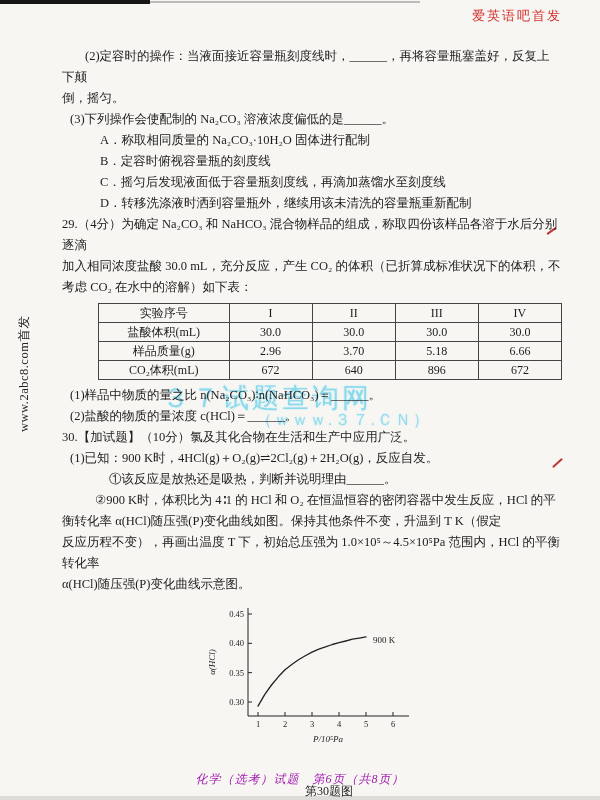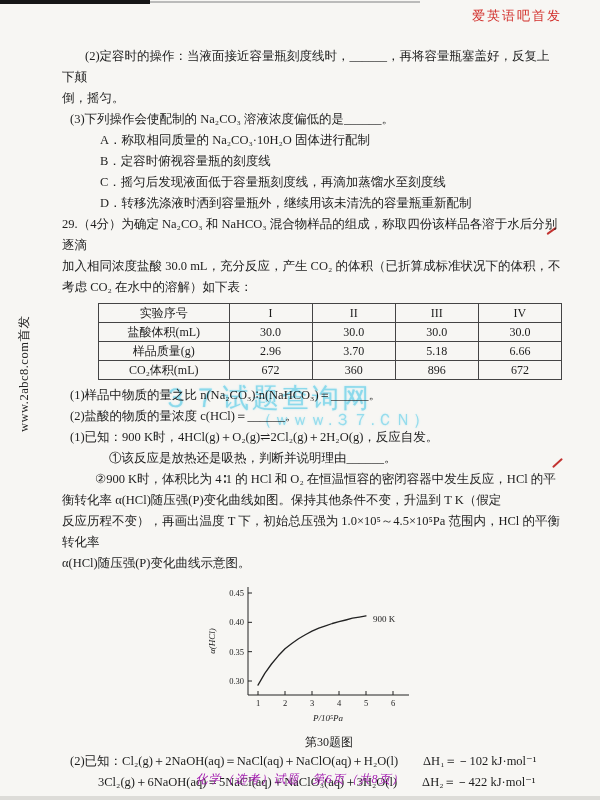--- a/index.html
+++ b/index.html
@@ -50,21 +50,21 @@
     font-size:12px;color:#1c1c1c;
   }
   table.data td{
     border:1px solid #444;text-align:center;
     padding:1px 6px;height:16px;line-height:16px;
   }
   table.data td.lab{width:140px;}
   table.data td.val{width:82px;}
   
   figure.chart{margin:3px 0 0 142px;padding:0;}
-  .chart-caption{margin-left:142px;width:250px;text-align:center;font-size:12px;line-height:17px;}
+  .chart-caption{margin-left:142px;width:250px;text-align:center;font-size:12px;line-height:17px;margin-top:28px;}
   .footer{
     position:absolute;bottom:12px;left:0;width:100%;text-align:center;
     font-size:12px;letter-spacing:1px;color:#a21caf;font-style:italic;
   }
 </style>
 </head>
 <body>
 
 <div class="paper">
 
@@ -113,30 +113,31 @@
         <tr>
           <td class="lab">样品质量(g)</td>
           <td class="val">2.96</td>
           <td class="val">3.70</td>
           <td class="val">5.18</td>
           <td class="val">6.66</td>
         </tr>
         <tr>
           <td class="lab">CO₂体积(mL)</td>
           <td class="val">672</td>
-          <td class="val">360</td>
+          <td class="val">640</td>
           <td class="val">896</td>
           <td class="val">672</td>
         </tr>
       </tbody>
     </table>
 
     <div class="blk ml23">(1)样品中物质的量之比 n(Na₂CO₃)∶n(NaHCO₃)＝______。</div>
     <div class="blk ml23">(2)盐酸的物质的量浓度 c(HCl)＝______。</div>
 
+    <div class="blk">30.【加试题】（10分）氯及其化合物在生活和生产中应用广泛。</div>
     <div class="blk ml23">(1)已知：900 K时，4HCl(g)＋O₂(g)⇌2Cl₂(g)＋2H₂O(g)，反应自发。</div>
     <div class="blk ml30">①该反应是放热还是吸热，判断并说明理由______。</div>
     <div class="blk ind-first-lg">②900 K时，体积比为 4∶1 的 HCl 和 O₂ 在恒温恒容的密闭容器中发生反应，HCl 的平
 衡转化率 α(HCl)随压强(P)变化曲线如图。保持其他条件不变，升温到 T K（假定
 反应历程不变），再画出温度 T 下，初始总压强为 1.0×10⁵～4.5×10⁵Pa 范围内，HCl 的平衡转化率
 α(HCl)随压强(P)变化曲线示意图。</div>
 
     <figure class="chart">
       <svg id="chart-svg" viewBox="0 0 250 150" width="250" height="150">
           <line x1="44" y1="10" x2="44" y2="118" stroke="#222" stroke-width="1"></line>

